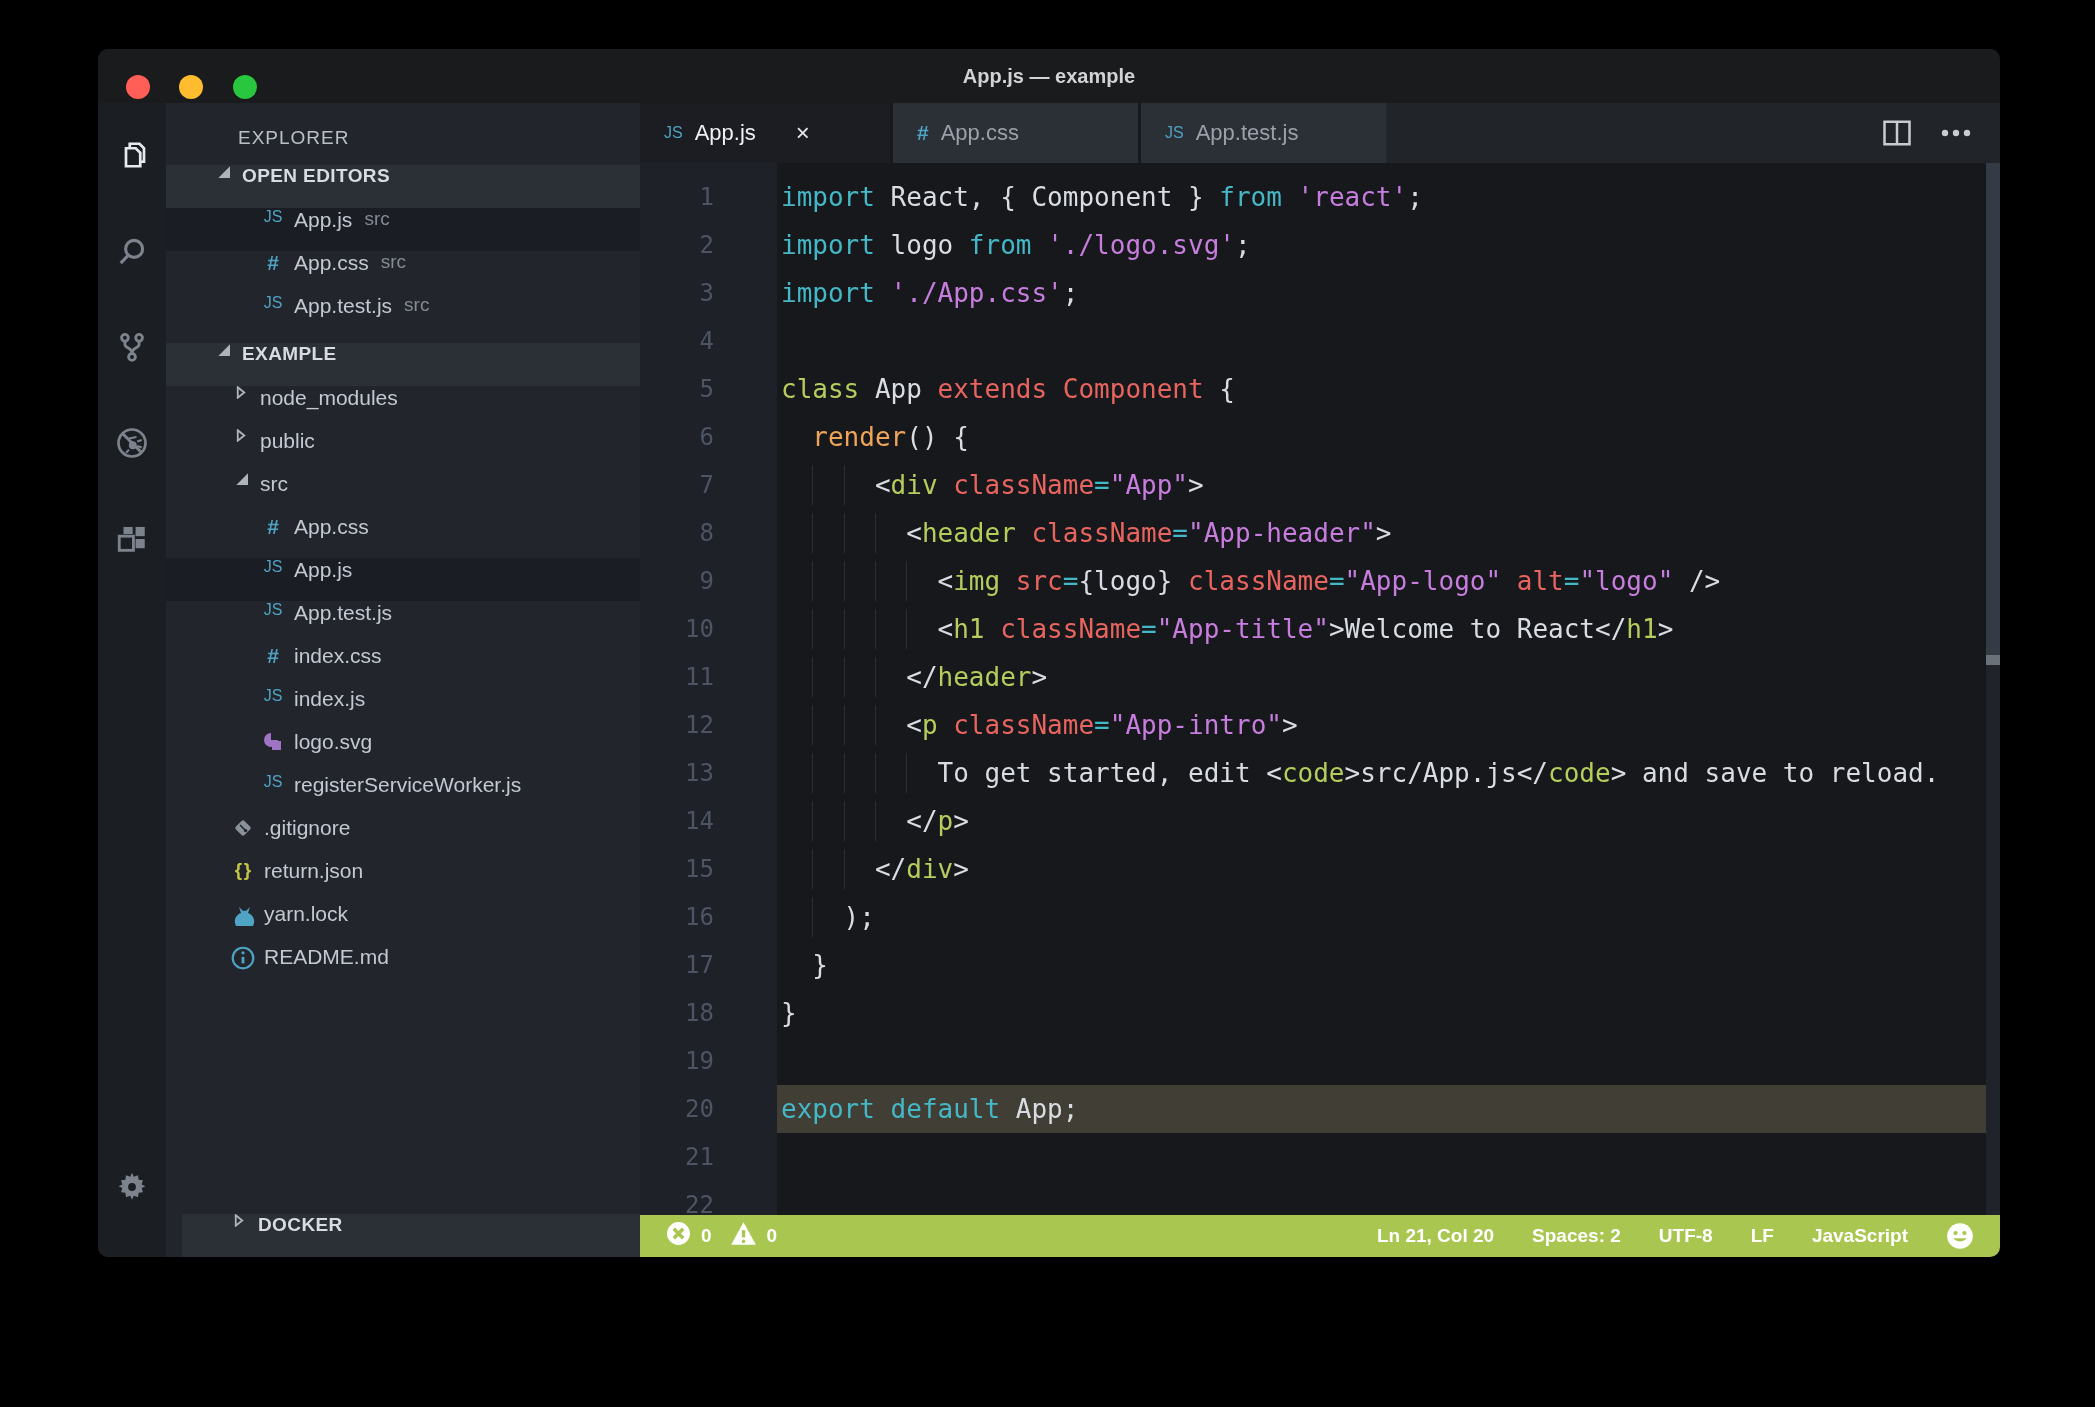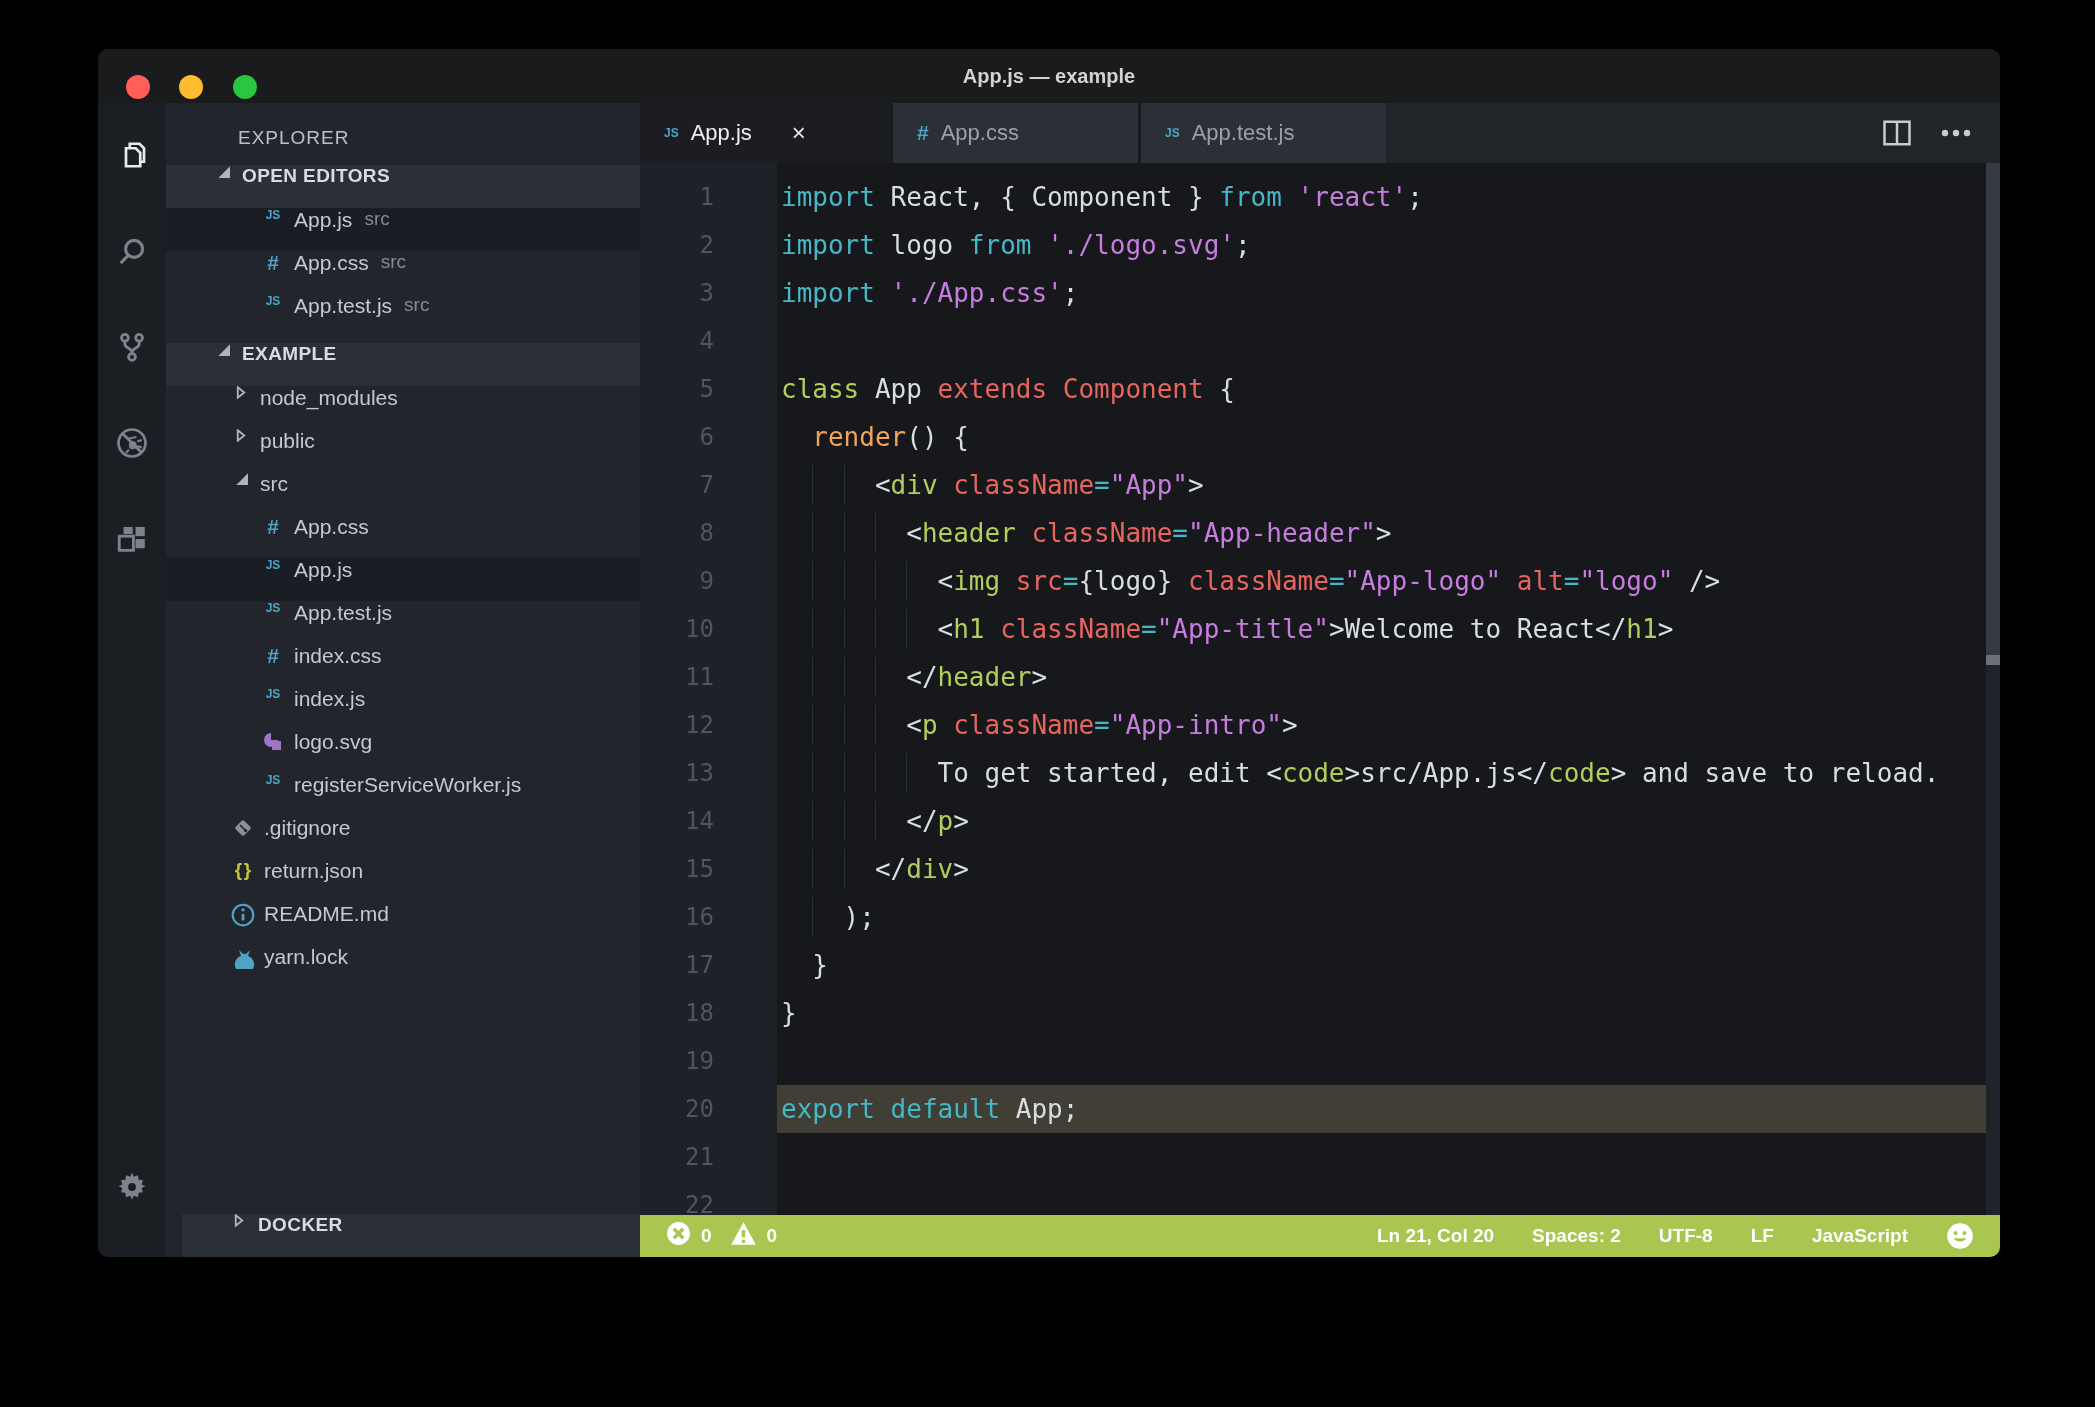--- a/index.html
+++ b/index.html
@@ -41,21 +41,21 @@
     letter-spacing:1px; font-weight:400;}
   .rows{position:absolute; left:0; right:0; top:62px;}
   .row{height:43px; display:flex; align-items:flex-start; color:#c3c9d2; font-size:21px; cursor:pointer;}
   .row.section{background:var(--section-bg); font-weight:700; font-size:19px; color:#d8dce2; letter-spacing:.4px;}
   .row.selected{background:var(--selected-bg);}
   .row .twisty{width:26px; display:flex; justify-content:center; color:#aeb4bc; flex:0 0 auto;}
   .row .fileicon{width:30px; display:flex; justify-content:center; align-items:center; flex:0 0 auto;}
   .row .lbl{margin-left:6px; white-space:nowrap;}
   .row .detail{margin-left:12px; color:#848b94; font-size:19px;}
   .gap{height:6px;}
-  .badge-js{color:var(--icon-blue); font-weight:700; font-size:12px; letter-spacing:0;}
+  .badge-js{color:var(--icon-blue); font-weight:400; font-size:16px; letter-spacing:0;}
   .badge-css{color:var(--icon-blue); font-weight:700; font-size:21px;}
   .badge-json{color:#c5c544; font-weight:700; font-size:19px;}
   .docker-row{position:absolute; left:16px; right:0; bottom:0;}
 
   
   .editor-col{flex:1 1 auto; display:flex; flex-direction:column; min-width:0; position:relative;}
   .tabbar{height:60px; background:var(--tabbar-bg); display:flex; position:relative; flex:0 0 auto;}
   .tab{height:60px; display:flex; align-items:center; padding-left:24px; cursor:pointer;
     font-size:22px; color:#9ba1a9; background:var(--tab-inactive-bg); position:relative;}
   .tab .fileicon{margin-right:12px; display:flex;}
@@ -279,35 +279,35 @@
             <span class="lbl">.gitignore</span>
           </div>
           <div class="row " style="padding-left: 62px;">
             <span class="fileicon" style="display: inline-flex; align-items: center;">
               <span class="badge-json">{ }</span>
             </span>
             <span class="lbl">return.json</span>
           </div>
           <div class="row " style="padding-left: 62px;">
             <span class="fileicon" style="display: inline-flex; align-items: center;">
+              <svg width="24" height="26" viewBox="0 0 24 26" fill="#4fa3c4">
+                <path d="M5 24 c-3-6 0-11 5-13 l-2-6 4 4 c1-.4 2-.4 3 0 l4-4 -2 6 c5 2 8 7 5 13 Z"></path>
+              </svg>
+            </span>
+            <span class="lbl">yarn.lock</span>
+          </div>
+          <div class="row " style="padding-left: 62px;">
+            <span class="fileicon" style="display: inline-flex; align-items: center;">
               <svg width="26" height="26" viewBox="0 0 24 24" fill="none" stroke="#4fa3c4" stroke-width="2">
                 <circle cx="12" cy="12" r="9.5"></circle>
                 <line x1="12" y1="11" x2="12" y2="17" stroke-width="2.6"></line>
                 <circle cx="12" cy="7.2" r="1.5" fill="#4fa3c4" stroke="none"></circle>
               </svg>
             </span>
             <span class="lbl">README.md</span>
-          </div>
-          <div class="row " style="padding-left: 62px;">
-            <span class="fileicon" style="display: inline-flex; align-items: center;">
-              <svg width="24" height="26" viewBox="0 0 24 26" fill="#4fa3c4">
-                <path d="M5 24 c-3-6 0-11 5-13 l-2-6 4 4 c1-.4 2-.4 3 0 l4-4 -2 6 c5 2 8 7 5 13 Z"></path>
-              </svg>
-            </span>
-            <span class="lbl">yarn.lock</span>
           </div>
         </div>
       <div class="docker-row" id="docker-row">
           <div class="row section" style="padding-left: 44px;">
             <span class="twisty" style="display: inline-flex; align-items: center;">
               <svg width="10" height="13" viewBox="0 0 7 10" fill="none" stroke="currentColor" stroke-width="1.4">
                 <polygon points="1,1 6,5 1,9"></polygon>
               </svg>
             </span>
             <span class="lbl">DOCKER</span>

